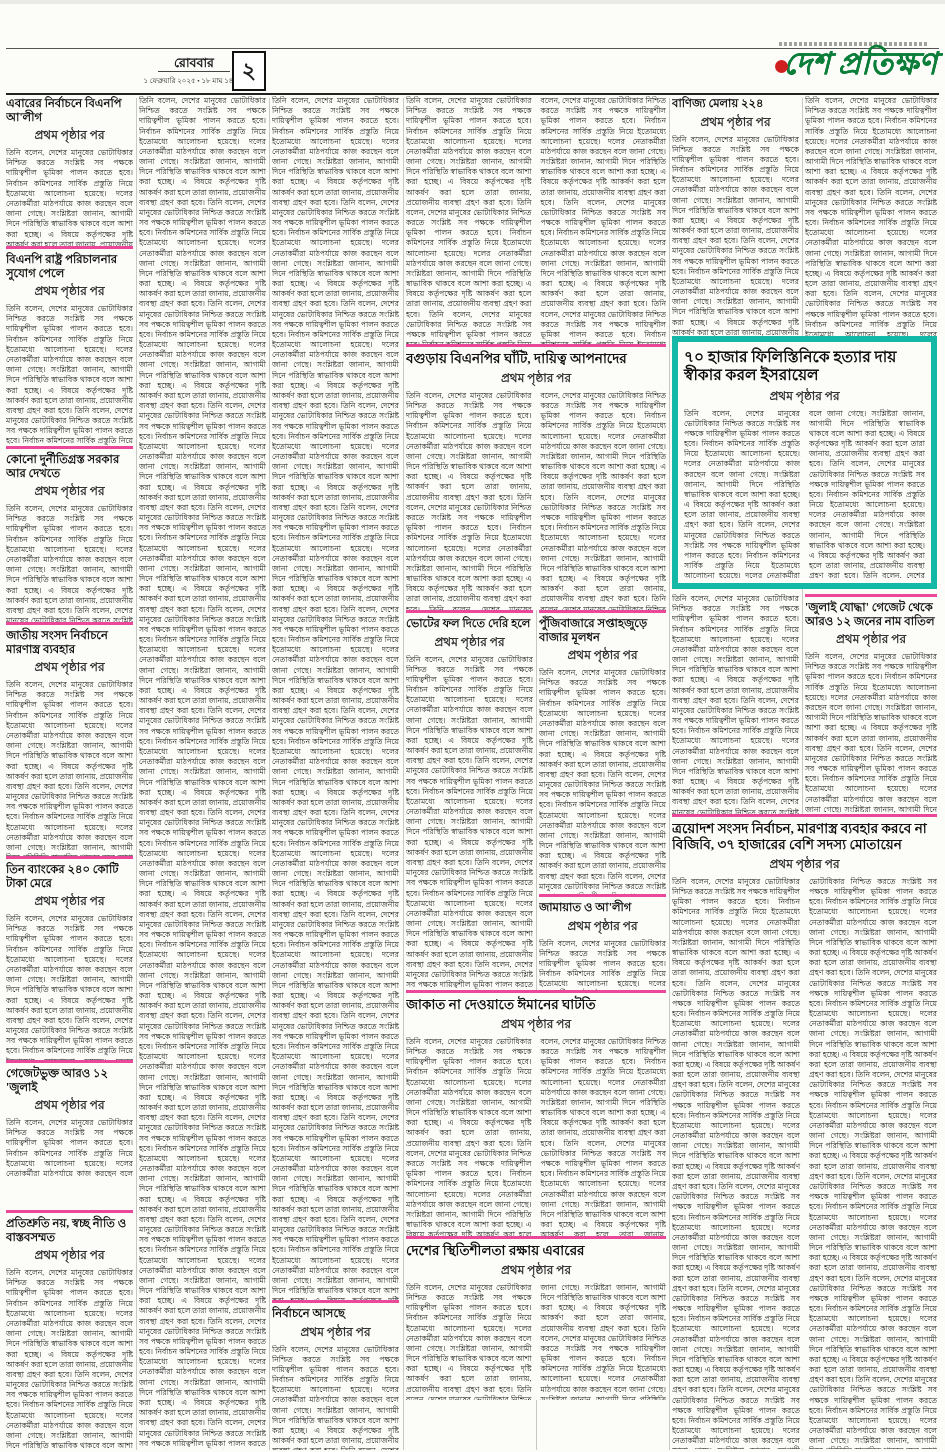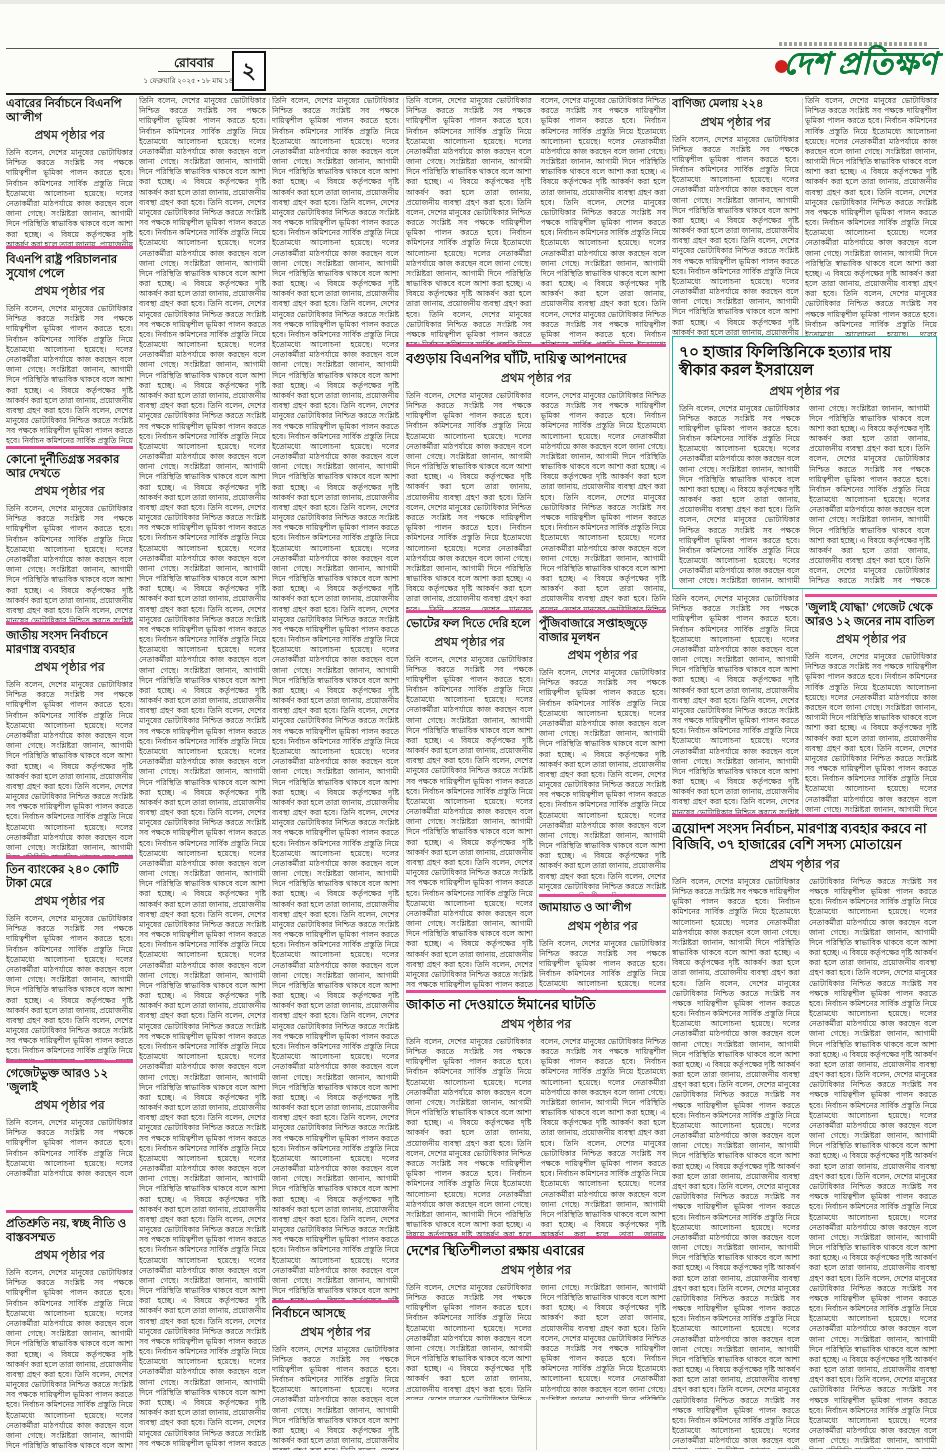--- a/index.html
+++ b/index.html
@@ -19,21 +19,21 @@
   .section-title { position:absolute; left:276px; top:48px; font-size:27px; font-weight:bold; letter-spacing:.5px; }
   .brand { position:absolute; right:8px; top:44px; display:flex; align-items:center; }
   .brand-sun { width:13px; height:13px; border-radius:50%; background:#d01f1f; margin-right:-5px; position:relative; top:3px; }
   .brand-text { font-size:31px; font-weight:bold; font-style:italic; color:#0b7e3a; line-height:1; text-shadow:0 0 .4px #0b7e3a;text-align:center; }
   .brand-tag { position:absolute; right:16px; top:38px; width:150px; height:4px; background:repeating-linear-gradient(90deg,#a2a29c 0 3px,transparent 3px 5px); }
   
   .colrule { position:absolute; top:94px; bottom:6px; width:1px; background:#c9c9c3; }
   
   .article { position:absolute; display:flex; flex-direction:column; overflow:hidden; background:#fcfcf9; }
   .sep { border-top:3px solid #ec4899; padding-top:3px; }
-  .boxed { border:1px solid #14b8a6; padding:5px 6px; }
+  .boxed { border:6px solid #14b8a6; padding:5px 6px; }
   .hl { font-weight:bold; text-align:left; line-height:1.18; margin:1px 0 2px; color:#101010; }
   .hl-sm { font-size:11.5px; }
   .hl-md { font-size:13.5px; }
   .hl-lg { font-size:15.5px; }
   .dl { font-size:12px; font-weight:bold; text-align:center; color:#333; margin-bottom:2px; }
   .body { flex:1 1 auto; overflow:hidden; font-size:7.6px; line-height:1.34; text-align:justify; color:#222; word-break:break-word; }
   .cols2 { column-count:2; column-gap:9px; }
 </style>
 </head>
 <body>

